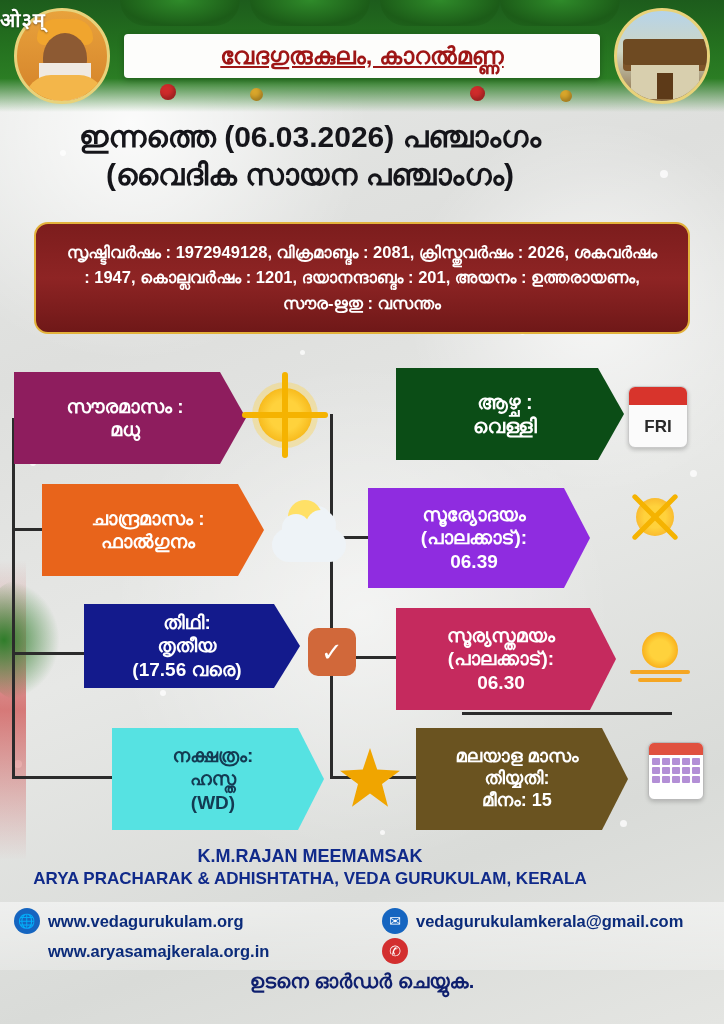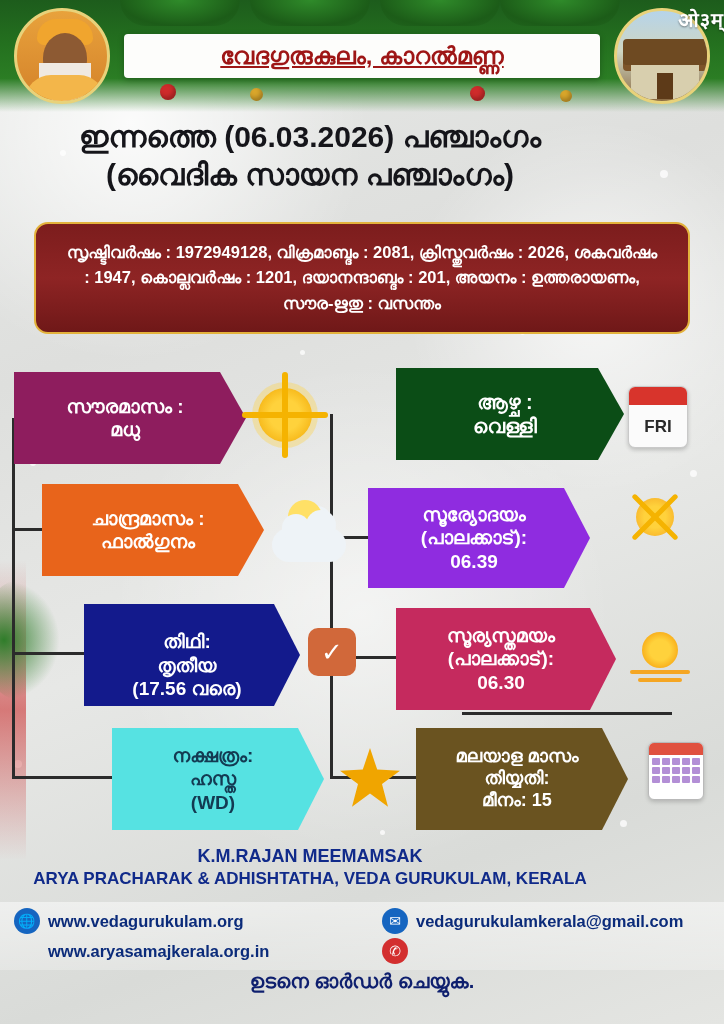--- a/index.html
+++ b/index.html
@@ -66,21 +66,21 @@
     box-shadow: 0 6px 0 #7d5429;
   }
   .portrait-right .wall {
     position: absolute; left: 14px; top: 54px; width: 68px; height: 34px; background: #d8cfae;
   }
   .portrait-right .door {
     position: absolute; left: 40px; top: 62px; width: 16px; height: 26px; background: #5d3a18;
   }
 
   .om {
-    position: absolute; top: 6px; left: 0; width: 724px; text-align: right;
+    position: absolute; top: 6px; left: 0; width: 724px; text-align: left;
     font-size: 20px; color: #ffffff; font-weight: bold; letter-spacing: 1px;
     text-shadow: 0 1px 2px rgba(0,0,0,0.45);
   }
   .title-banner {
     position: absolute; top: 34px; left: 124px; width: 476px; height: 44px;
     background: #fdfdfb; border-radius: 4px;
     display: flex; align-items: center; justify-content: center;
     box-shadow: 0 2px 6px rgba(0,0,0,0.25);
   }
   .title-banner span {
@@ -117,21 +117,21 @@
   }
   .chip.right {
     clip-path: polygon(0 0, calc(100% - 26px) 0, 100% 50%, calc(100% - 26px) 100%, 0 100%);
   }
   .chip div { white-space: nowrap; }
 
   .c-sauramasam { left: 14px;  top: 372px; width: 232px; height: 92px; background: #8e1d5e; font-size: 19px; }
   .c-azhcha     { left: 352px; top: 368px; width: 228px; height: 92px; background: #0b4d16; font-size: 20px; margin-left: 44px; }
   .c-chandra    { left: 42px;  top: 484px; width: 222px; height: 92px; background: #e8641b; font-size: 19px; }
   .c-sooryodaya { left: 368px; top: 488px; width: 222px; height: 100px; background: #8f2ce0; font-size: 19px; }
-  .c-thidhi     { left: 84px;  top: 604px; width: 216px; height: 102px; background: #131a8c; font-size: 19px; justify-content: flex-end; }
+  .c-thidhi     { left: 84px;  top: 604px; width: 216px; height: 84px; background: #131a8c; font-size: 19px; }
   .c-asthamayam { left: 396px; top: 608px; width: 220px; height: 102px; background: #c52a5e; font-size: 19px; }
   .c-nakshatram { left: 112px; top: 728px; width: 212px; height: 102px; background: #56e2e2; color: #133a52; font-size: 19px; }
   .c-malayala   { left: 416px; top: 728px; width: 212px; height: 102px; background: #6a5320; font-size: 18px; }
 
   
   .conn { position: absolute; background: #2b2b2b; }
 
   
   .sun-main {
     position: absolute; left: 258px; top: 388px; width: 54px; height: 54px;

